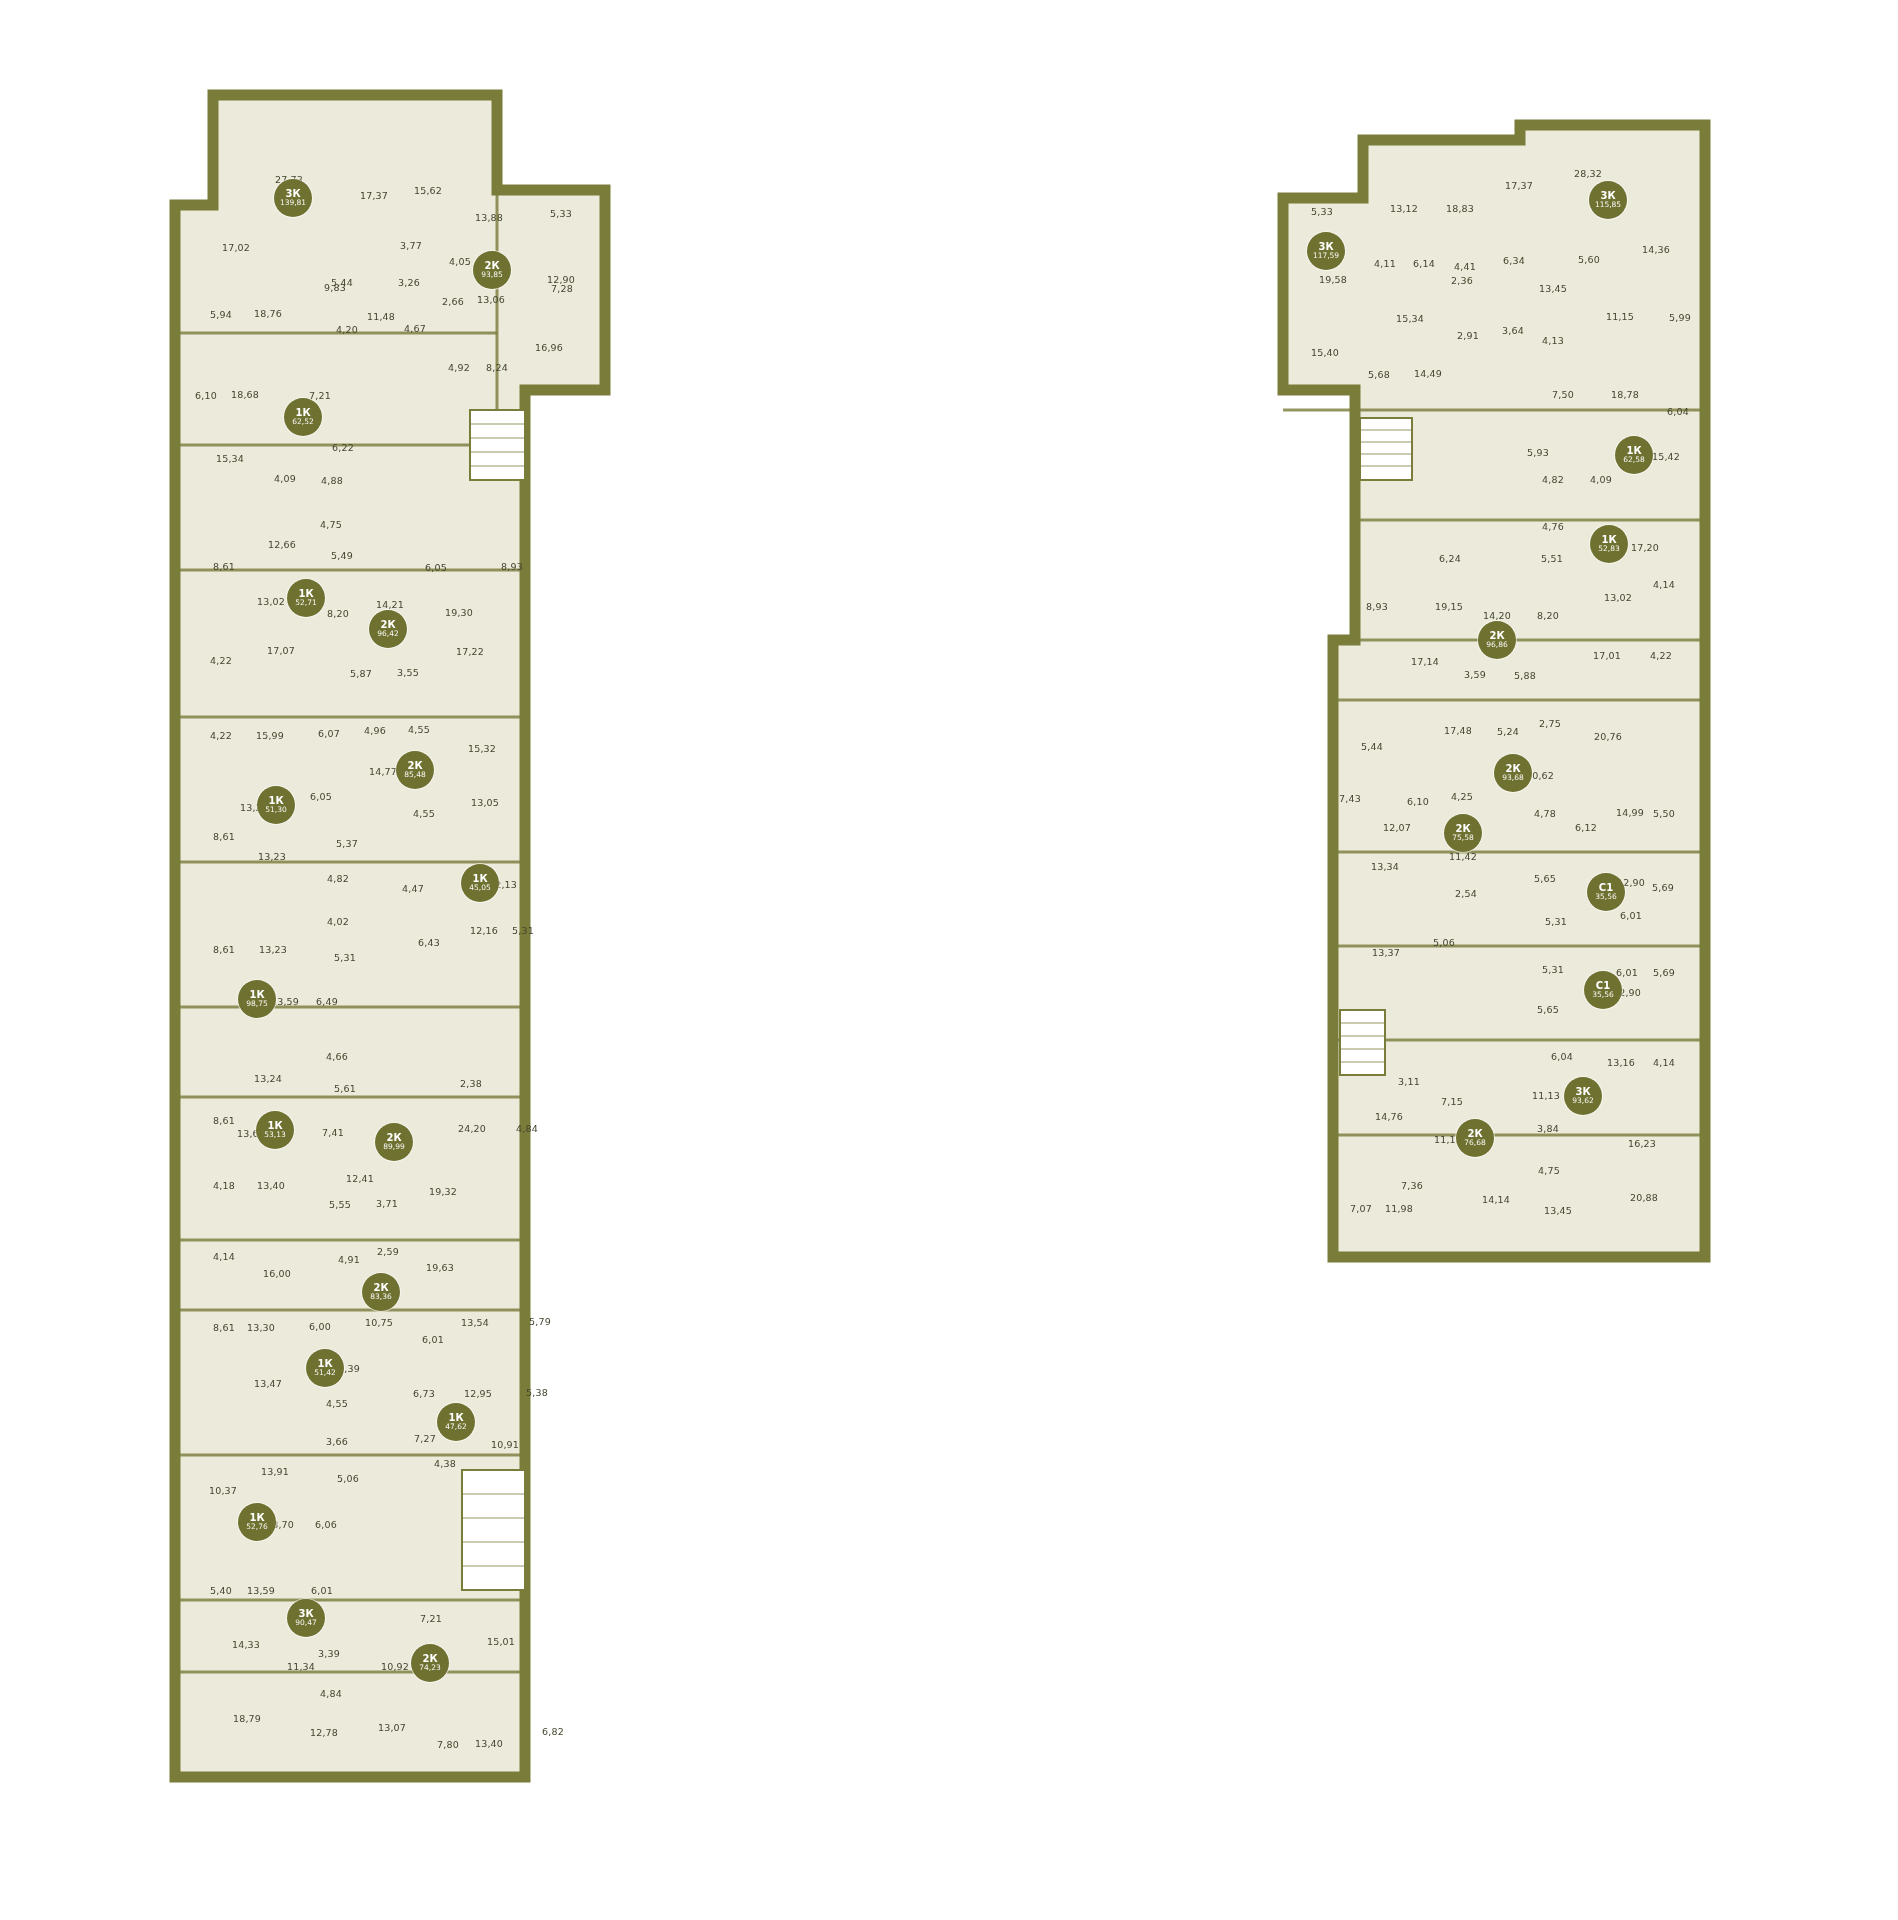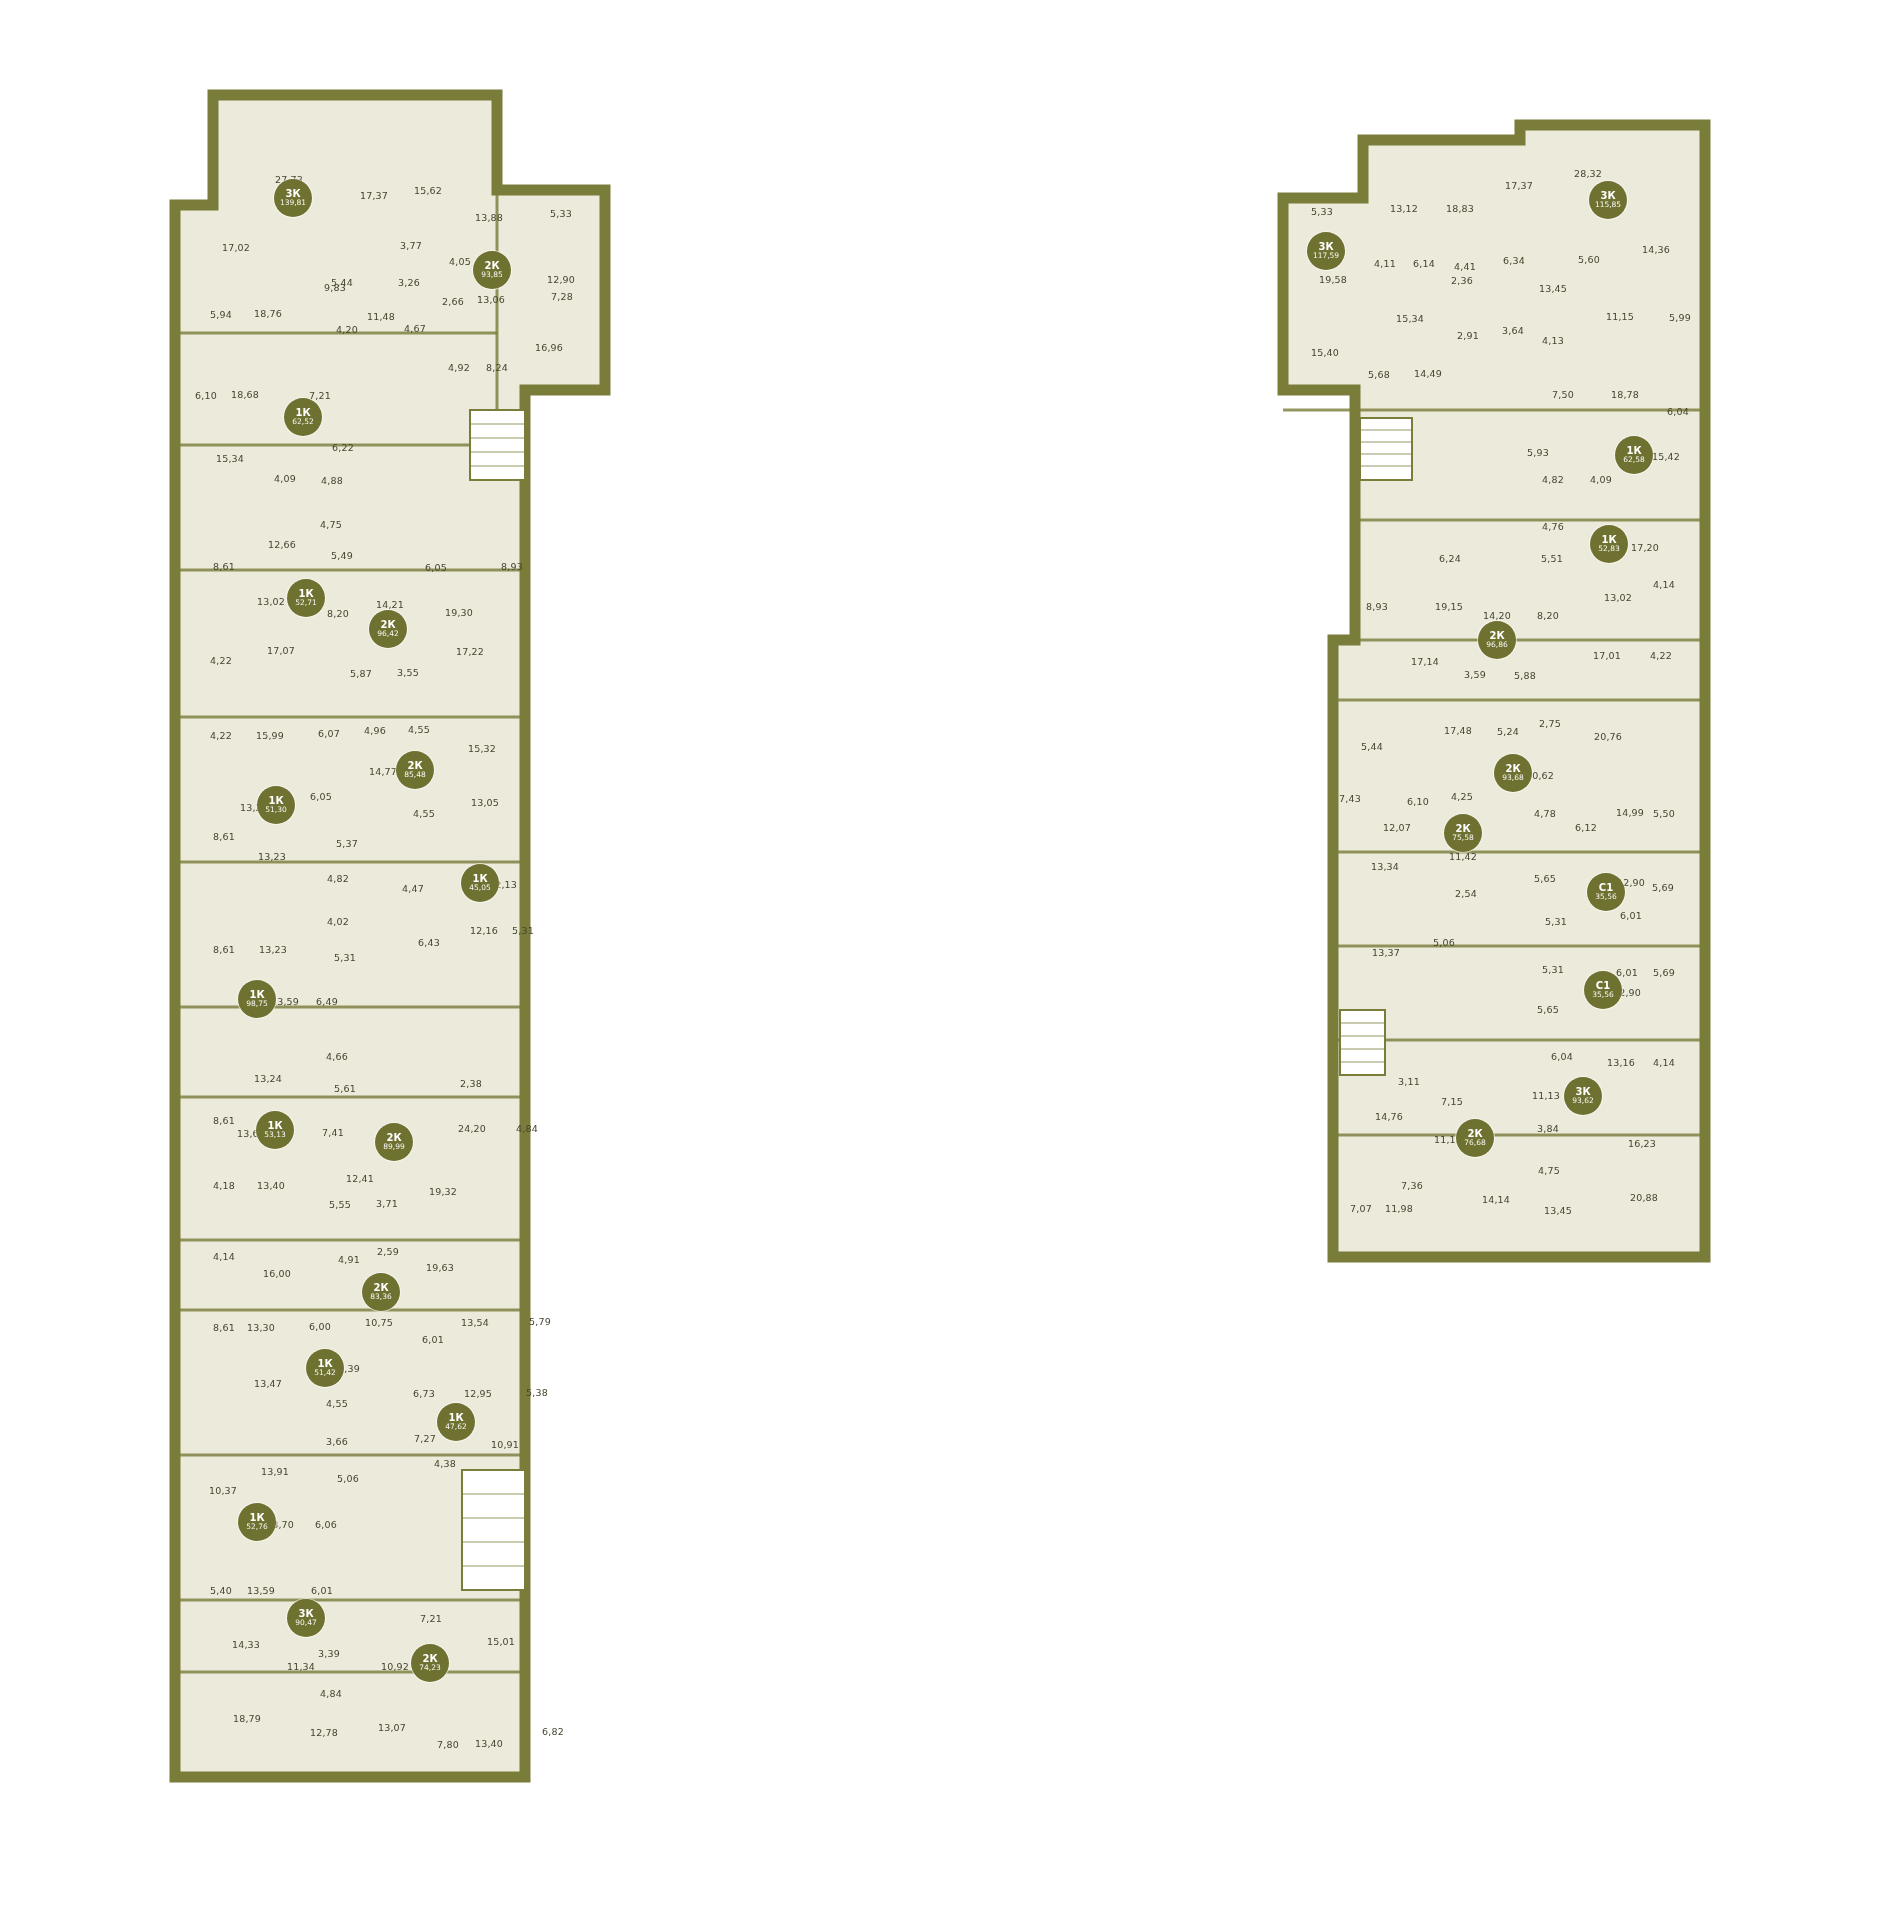--- a/index.html
+++ b/index.html
@@ -100,21 +100,21 @@
       <div class="room-label" style="left: 428px; top: 190px;">15,62</div>
       <div class="room-label" style="left: 489px; top: 217px;">13,88</div>
       <div class="room-label" style="left: 236px; top: 247px;">17,02</div>
       <div class="room-label" style="left: 335px; top: 244px; margin-top: 43px;">9,83</div>
       <div class="room-label" style="left: 411px; top: 245px;">3,77</div>
       <div class="room-label" style="left: 460px; top: 261px;">4,05</div>
       <div class="room-label" style="left: 342px; top: 282px;">5,44</div>
       <div class="room-label" style="left: 409px; top: 282px;">3,26</div>
       <div class="room-label" style="left: 561px; top: 213px;">5,33</div>
       <div class="room-label" style="left: 561px; top: 279px;">12,90</div>
-      <div class="room-label" style="left: 562px; top: 296px;">7,28</div>
+      <div class="room-label" style="left: 562px; top: 288px;">7,28</div>
       <div class="room-label" style="left: 491px; top: 299px;">13,06</div>
       <div class="room-label" style="left: 197px; top: 314px; margin-left: 24px;">5,94</div>
       <div class="room-label" style="left: 268px; top: 313px;">18,76</div>
       <div class="room-label" style="left: 453px; top: 301px;">2,66</div>
       <div class="room-label" style="left: 381px; top: 316px;">11,48</div>
       <div class="room-label" style="left: 347px; top: 329px;">4,20</div>
       <div class="room-label" style="left: 415px; top: 328px;">4,67</div>
       <div class="room-label" style="left: 549px; top: 347px;">16,96</div>
       <div class="room-label" style="left: 497px; top: 367px;">8,24</div>
       <div class="room-label" style="left: 459px; top: 367px;">4,92</div>

